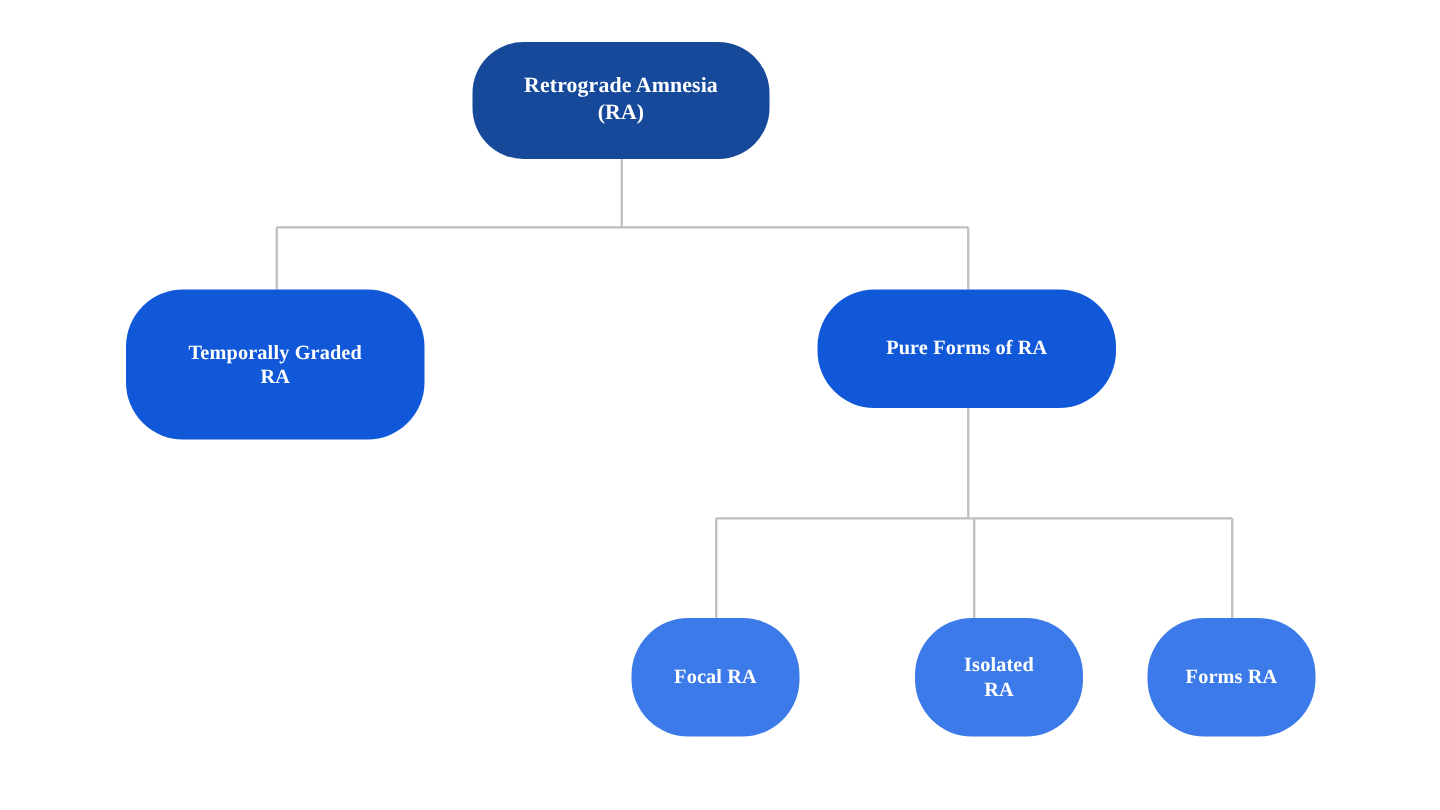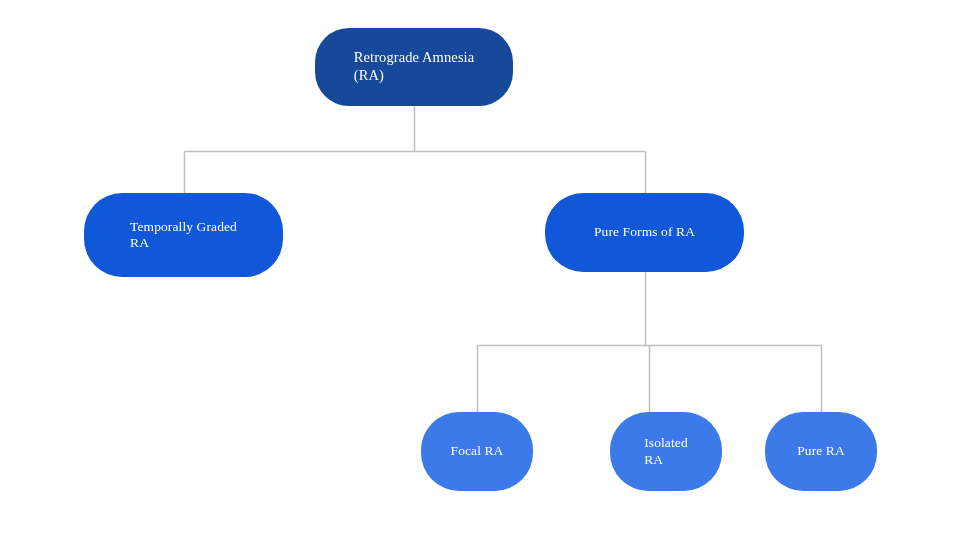--- a/index.html
+++ b/index.html
@@ -24,23 +24,24 @@
     top: 0;
     width: 960px;
     height: 540px;
     pointer-events: none;
   }
   .node {
     position: absolute;
     display: flex;
     align-items: center;
     justify-content: center;
+    text-align: center;
     box-sizing: border-box;
     color: #ffffff;
-    font-weight: normal;
+    font-weight: bold;
     line-height: 1.22;
     letter-spacing: 0.1px;
     padding: 8px 10px;
     white-space: pre-line;
     user-select: none;
   }
   .tier1 {
     background: #16499A;
     border-radius: 34px;
     font-size: 14.5px;
@@ -64,25 +65,25 @@
   <svg id="connector-layer" width="960" height="540" viewBox="0 0 960 540">
     <g id="connectors" stroke="#BFBFBF" stroke-width="1.5" fill="none" stroke-linecap="butt" stroke-linejoin="miter">
         <path d="M 414.5 106 L 414.5 151.5 M 184.5 151.5 L 645.5 151.5 M 184.5 151.5 L 184.5 193 M 645.5 151.5 L 645.5 193"></path>
         <path d="M 645.5 272 L 645.5 345.5 M 477.5 345.5 L 821.5 345.5 M 477.5 345.5 L 477.5 412 M 649.5 345.5 L 649.5 412 M 821.5 345.5 L 821.5 412"></path>
       </g>
   </svg>
 
   <div class="node tier1" style="left: 315px; top: 28px; width: 198px; height: 78px; background: rgb(22, 73, 154); color: rgb(255, 255, 255);">Retrograde Amnesia
 (RA)</div>
 
-  <div class="node tier2" style="left: 84px; top: 193px; width: 199px; height: 84px; background: rgb(17, 88, 217); color: rgb(255, 255, 255);">Temporally Graded
+  <div class="node tier2" style="left: 84px; top: 193px; width: 199px; height: 100px; background: rgb(17, 88, 217); color: rgb(255, 255, 255);">Temporally Graded
 RA</div>
 
   <div class="node tier2" style="left: 545px; top: 193px; width: 199px; height: 79px; background: rgb(17, 88, 217); color: rgb(255, 255, 255);">Pure Forms of RA</div>
 
   <div class="node tier3" style="left: 421px; top: 412px; width: 112px; height: 79px; background: rgb(59, 122, 232); color: rgb(255, 255, 255);">Focal RA</div>
 
   <div class="node tier3" style="left: 610px; top: 412px; width: 112px; height: 79px; background: rgb(59, 122, 232); color: rgb(255, 255, 255);">Isolated
 RA</div>
 
-  <div class="node tier3" style="left: 765px; top: 412px; width: 112px; height: 79px; background: rgb(59, 122, 232); color: rgb(255, 255, 255);">Pure RA</div>
+  <div class="node tier3" style="left: 765px; top: 412px; width: 112px; height: 79px; background: rgb(59, 122, 232); color: rgb(255, 255, 255);">Forms RA</div>
 
 </div>
 
 </body></html>

